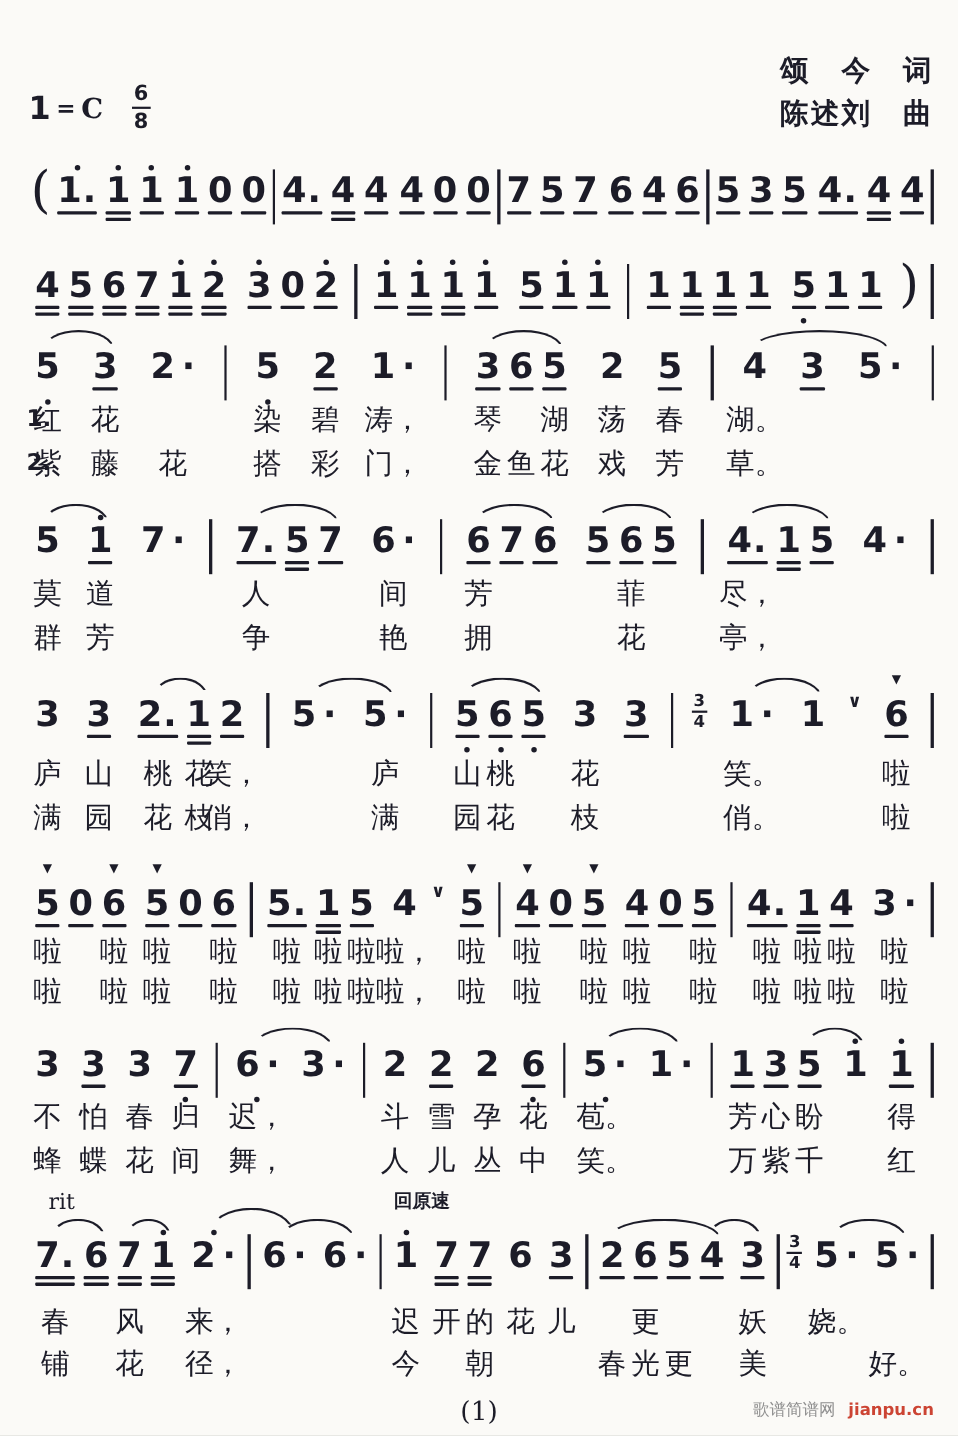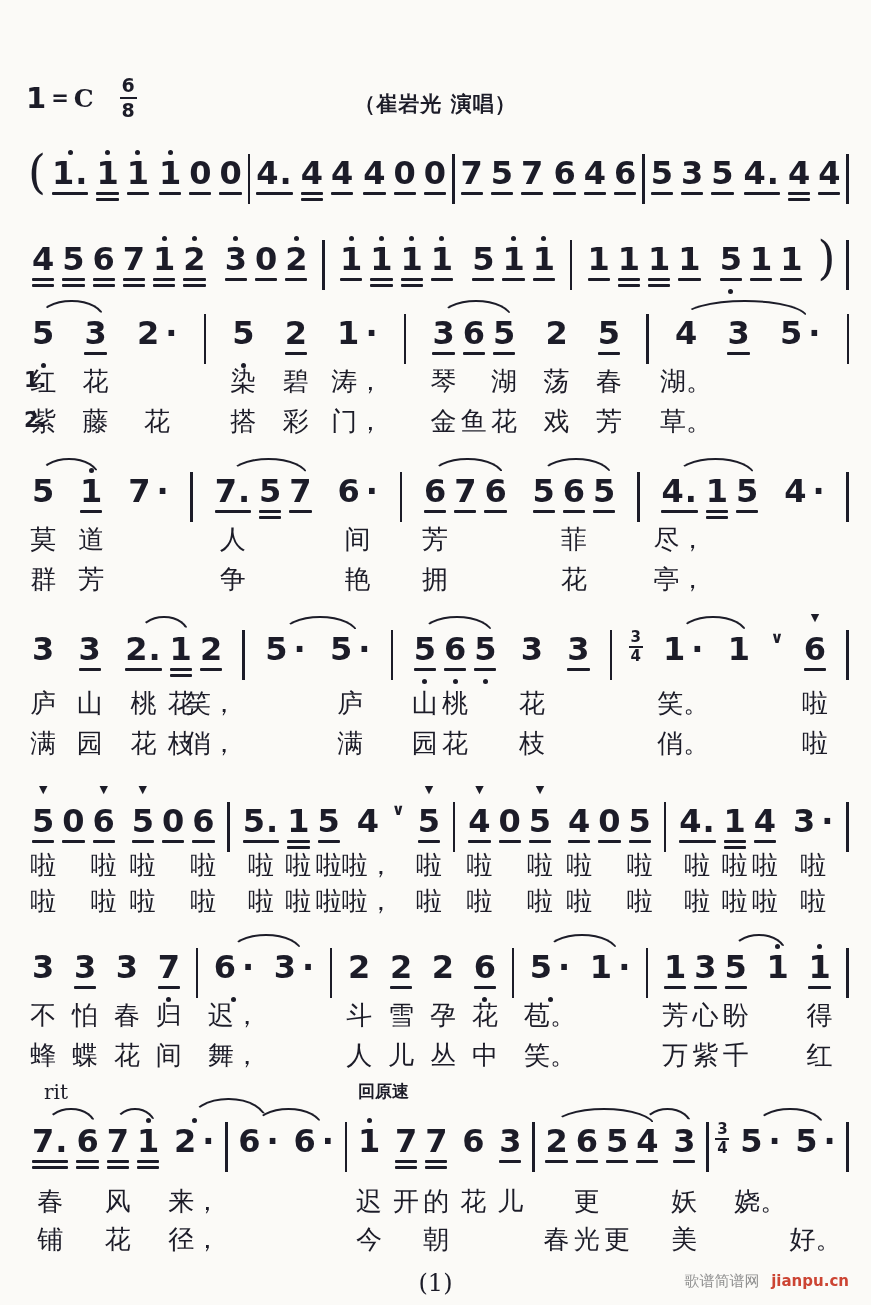--- a/index.html
+++ b/index.html
@@ -48,30 +48,33 @@
   .pagenum{position:absolute;left:0;right:0;bottom:8px;text-align:center;
            font-size:24px;font-family:"DejaVu Serif",serif;}
   .watermark{position:absolute;right:22px;top:1272px;font-size:15px;white-space:nowrap;}
   .wm-gray{color:#8f8f8f;}
   .wm-red{color:#cc4433;font-weight:700;margin-left:7px;cursor:pointer;}
 </style>
 </head>
 <body>
 
 <div class="page" id="sheet">
-  <div class="subtitle">（崔岩光 演唱）</div>
   <div class="keyline">
     <span class="keynum">1</span>
     <span class="keyeq">=</span>
     <span class="keyletter">C</span>
     <span class="frac">
       <span>6</span>
       <i class="fbar"></i>
       <span>8</span>
     </span>
+  </div>
+  <div class="credits">
+    <div>颂　今　词</div>
+    <div>陈述刘　曲</div>
   </div>
   <div class="pagenum">(1)</div>
   <div class="watermark">
     <span class="wm-gray">歌谱简谱网</span>
     <span class="wm-red">jianpu.cn</span>
   </div>
 <div class="system" style="top: 134px;">
       <div class="noterow">
         <div class="paren">(</div>
         <div class="grp">

